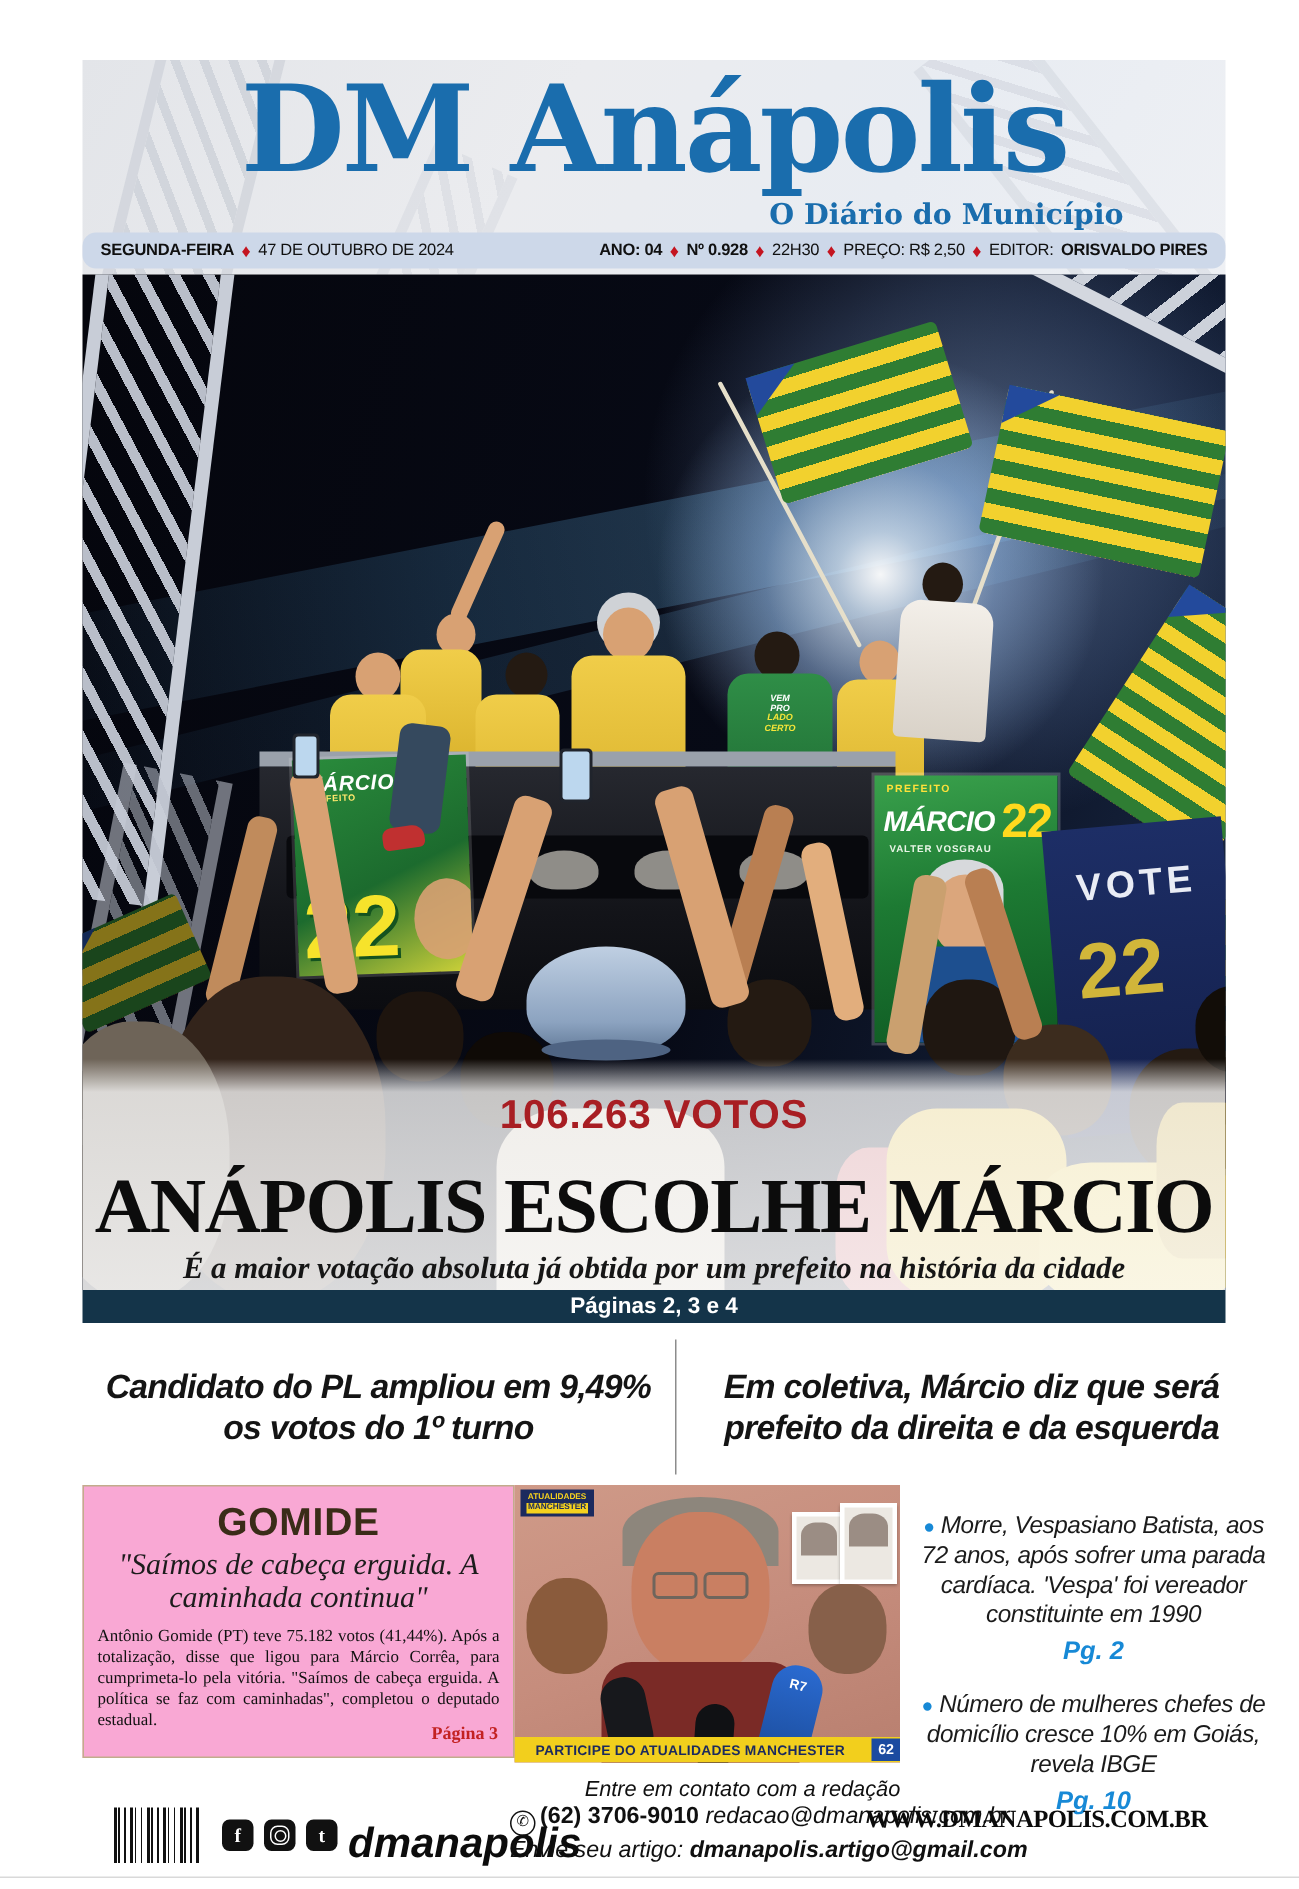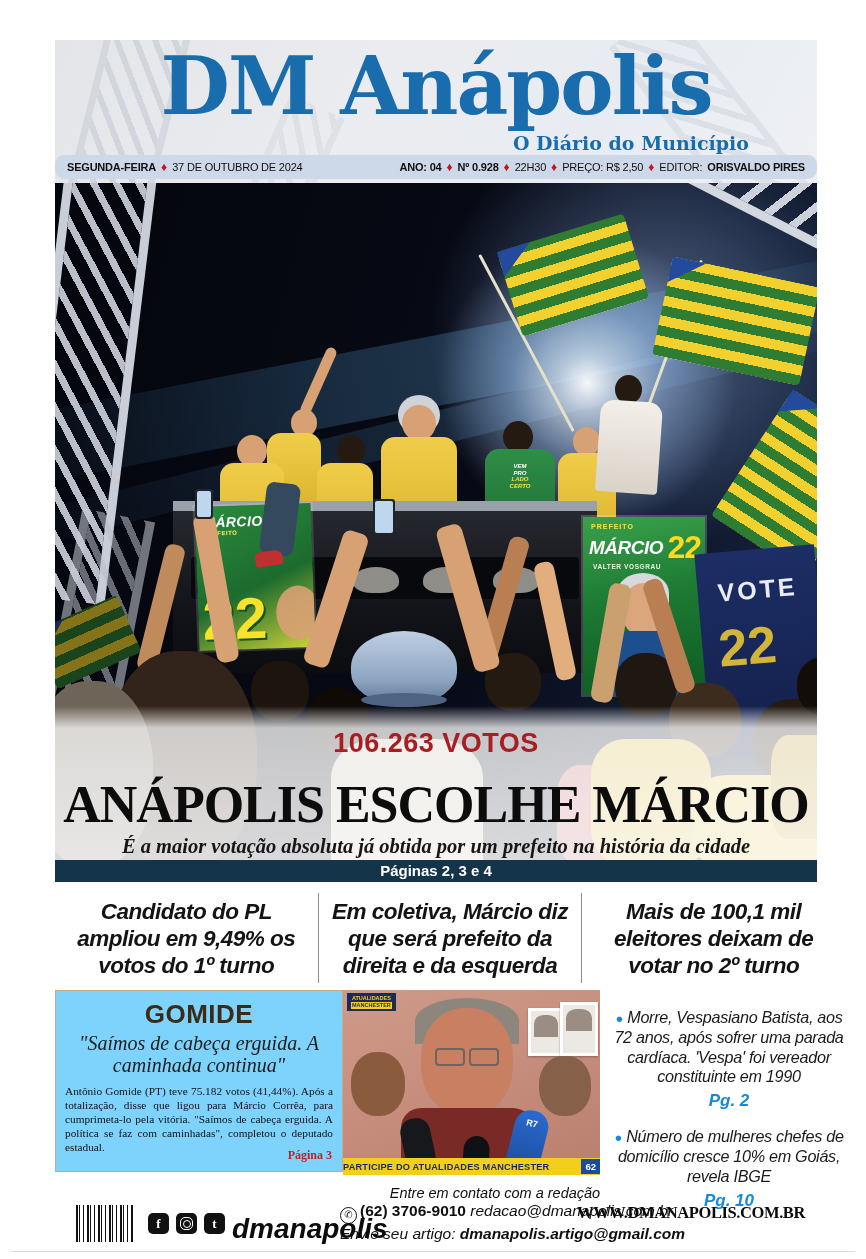--- a/index.html
+++ b/index.html
@@ -1,17 +1,17 @@
 <!DOCTYPE html>
 <html><head>
 <meta charset="utf-8">
 <style>
   html,body{margin:0;padding:0;background:#fff;}
   .page{position:relative;width:866px;height:1259px;background:#fff;overflow:hidden;
-        font-family:"Liberation Sans",sans-serif;border-radius:31px;}
+        font-family:"Liberation Sans",sans-serif;}
 
   
   .masthead{position:absolute;left:55px;top:40px;width:762px;height:143px;overflow:hidden;
             background:linear-gradient(120deg,#e3e5e9 0%,#ebecef 40%,#e8ecf2 70%,#eef0f4 100%);}
   .hdr-truss{position:absolute;background:repeating-linear-gradient(55deg,transparent 0 12px,#c2c7d0 12px 18px);
              border-left:7px solid #c6cbd4;border-right:7px solid #c6cbd4;opacity:.55;}
   .hdr-truss.t1{left:30px;top:-20px;width:70px;height:200px;transform:rotate(14deg);}
   .hdr-truss.t2{left:620px;top:-40px;width:60px;height:240px;transform:rotate(-38deg);opacity:.35;}
   .hdr-truss.t3{left:200px;top:60px;width:46px;height:160px;transform:rotate(24deg);opacity:.3;}
   .masthead h1{position:absolute;left:0;right:0;top:6px;margin:0;text-align:center;
@@ -127,21 +127,21 @@
             color:#fff;font-weight:bold;font-size:15px;text-align:center;line-height:22px;}
 
   
   .teasers{position:absolute;left:55px;top:893px;width:790px;height:90px;display:flex;}
   .teaser{flex:1;display:flex;align-items:center;justify-content:center;text-align:center;
           font-weight:bold;font-style:italic;font-size:22.5px;line-height:1.2;color:#141414;
           letter-spacing:-0.5px;padding:0 6px;}
   .teaser + .teaser{border-left:1.5px solid #8c8c8c;}
 
   
-  .gomide{position:absolute;left:55px;top:990px;width:288px;height:182px;background:#7dd3fc;
+  .gomide{position:absolute;left:55px;top:990px;width:288px;height:182px;background:#f9a8d4;
           border:1px solid #c2ac8c;box-sizing:border-box;}
   .gomide .ttl{margin:8px 0 0;text-align:center;font-weight:bold;font-size:26px;color:#3a2c18;letter-spacing:.5px;}
   .gomide .qt{margin:2px 6px 0;text-align:center;font-family:"Liberation Serif",serif;font-style:italic;
               font-size:20px;line-height:1.12;color:#1c1c1c;}
   .gomide .bd{margin:7px 9px 0;text-align:justify;font-family:"Liberation Serif",serif;font-size:11.3px;
               line-height:1.24;color:#111;}
   .gomide .bd::first-line{}
   .gomide .pref{position:absolute;right:10px;bottom:8px;color:#c32222;font-weight:bold;
                 font-family:"Liberation Serif",serif;font-size:12px;}
 
@@ -159,21 +159,21 @@
   .gm-glass{position:absolute;left:92px;top:58px;width:26px;height:14px;border:2px solid #6f655c;border-radius:4px;}
   .gm-glass.g2{left:126px;}
   .gm-shirt{position:absolute;left:58px;top:118px;width:132px;height:70px;border-radius:20px 20px 0 0;background:#7a2a26;}
   .side-head{position:absolute;border-radius:46%;}
   .mic-blue{position:absolute;left:168px;top:120px;width:34px;height:60px;border-radius:16px 16px 8px 8px;
             background:linear-gradient(#2a6ad0,#1d4fa0);transform:rotate(14deg);}
   .mic-blue .r7{position:absolute;left:0;right:0;top:8px;text-align:center;color:#fff;font-weight:bold;font-size:9px;}
   .mic-blk{position:absolute;left:60px;top:128px;width:30px;height:54px;border-radius:14px;background:#17181c;transform:rotate(-12deg);}
   .mic-blk.m2{left:120px;top:146px;width:26px;height:44px;background:#101114;transform:rotate(4deg);}
   .gcaption{position:absolute;left:0;right:0;bottom:0;height:17px;background:#f2cf1d;display:flex;align-items:center;}
-  .gcaption .ct{flex:1;color:#1b2a5e;font-weight:bold;font-size:9.2px;letter-spacing:.2px;}
+  .gcaption .ct{flex:1;color:#1b2a5e;font-weight:bold;font-size:9.2px;padding-left:14px;letter-spacing:.2px;}
   .gcaption .num{background:#1b4ba0;color:#fff;font-weight:bold;font-size:9.5px;padding:2px 4px;}
 
   .briefs{position:absolute;left:612px;top:992px;width:234px;}
   .brief{text-align:center;font-style:italic;font-size:16.2px;line-height:1.22;color:#1b1b1b;margin-bottom:4px;letter-spacing:-0.3px;}
   .brief .dot{color:#1789d6;font-style:normal;font-size:13px;}
   .brief-page{text-align:center;color:#1789d6;font-weight:bold;font-style:italic;font-size:17px;margin:0 0 10px;}
 
   
   .footer{position:absolute;left:0;top:1183px;width:866px;height:76px;}
   .barcode{position:absolute;left:76px;top:22px;width:58px;height:37px;
@@ -208,21 +208,21 @@
     <div class="hdr-truss t2"></div>
     <div class="hdr-truss t3"></div>
     <h1>DM Anápolis</h1>
     <div class="tagline">O Diário do Município</div>
   </div>
 
   <div class="datebar">
     <div class="seg">
       <b>SEGUNDA-FEIRA</b>
       <span class="diamond">♦</span>
-      <span class="lt">37 DE OUTUBRO DE 2024</span>
+      <span class="lt">47 DE OUTUBRO DE 2024</span>
     </div>
     <div class="seg">
       <b>ANO: 04</b>
       <span class="diamond">♦</span>
       <b>Nº 0.928</b>
       <span class="diamond">♦</span>
       <span class="lt">22H30</span>
       <span class="diamond">♦</span>
       <span class="lt">PREÇO: R$ 2,50</span>
       <span class="diamond">♦</span>
@@ -337,21 +337,20 @@
       <p class="headline">ANÁPOLIS ESCOLHE MÁRCIO</p>
       <p class="subheadline">É a maior votação absoluta já obtida por um prefeito na história da cidade</p>
     </div>
   </div>
 
   <div class="pagesbar">Páginas 2, 3 e 4</div>
 
   <div class="teasers">
     <div class="teaser">Candidato do PL ampliou em 9,49% os votos do 1º turno</div>
     <div class="teaser">Em coletiva, Márcio diz que será prefeito da direita e da esquerda</div>
-    <div class="teaser">Mais de 100,1 mil eleitores deixam de votar no 2º turno</div>
   </div>
 
   <div class="gomide">
     <p class="ttl">GOMIDE</p>
     <p class="qt">"Saímos de cabeça erguida. A caminhada continua"</p>
     <p class="bd">Antônio Gomide (PT) teve 75.182 votos (41,44%). Após a totalização, disse que ligou para Márcio Corrêa, para cumprimeta-lo pela vitória. "Saímos de cabeça erguida. A política se faz com caminhadas", completou o deputado estadual.</p>
     <span class="pref">Página 3</span>
   </div>
 
   <div class="gphoto">

